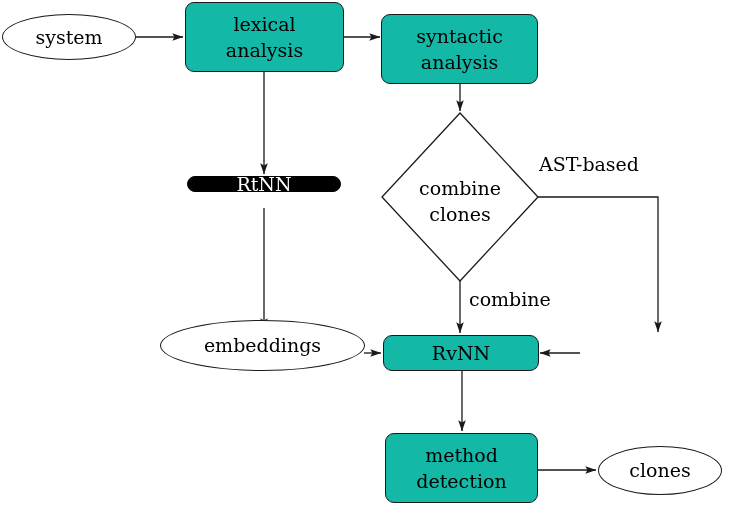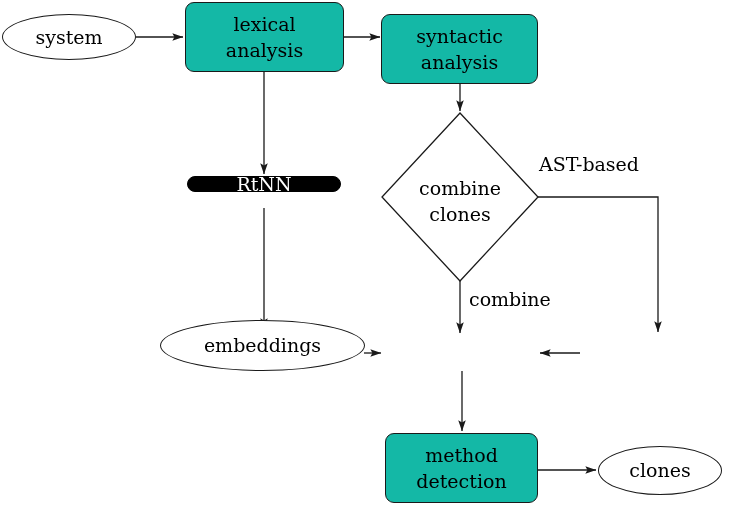--- a/index.html
+++ b/index.html
@@ -128,20 +128,23 @@
     <div>
       <span class="two-line">combine</span>
       <span class="two-line">clones</span>
     </div>
   </div>
 
   <div class="node ellipse" style="left:160px; top:320px; width:205px; height:51px;">
     <span>embeddings</span>
   </div>
 
+  <div class="node box" style="left:383px; top:335px; width:156px; height:36px;">
+    <span>RvNN</span>
+  </div>
 
 
   <div class="node box" style="left:385px; top:433px; width:153px; height:70px;">
     <div>
       <span class="two-line">method</span>
       <span class="two-line">detection</span>
     </div>
   </div>
 
   <div class="node ellipse" style="left:598px; top:446px; width:124px; height:49px;justify-content:center;">

